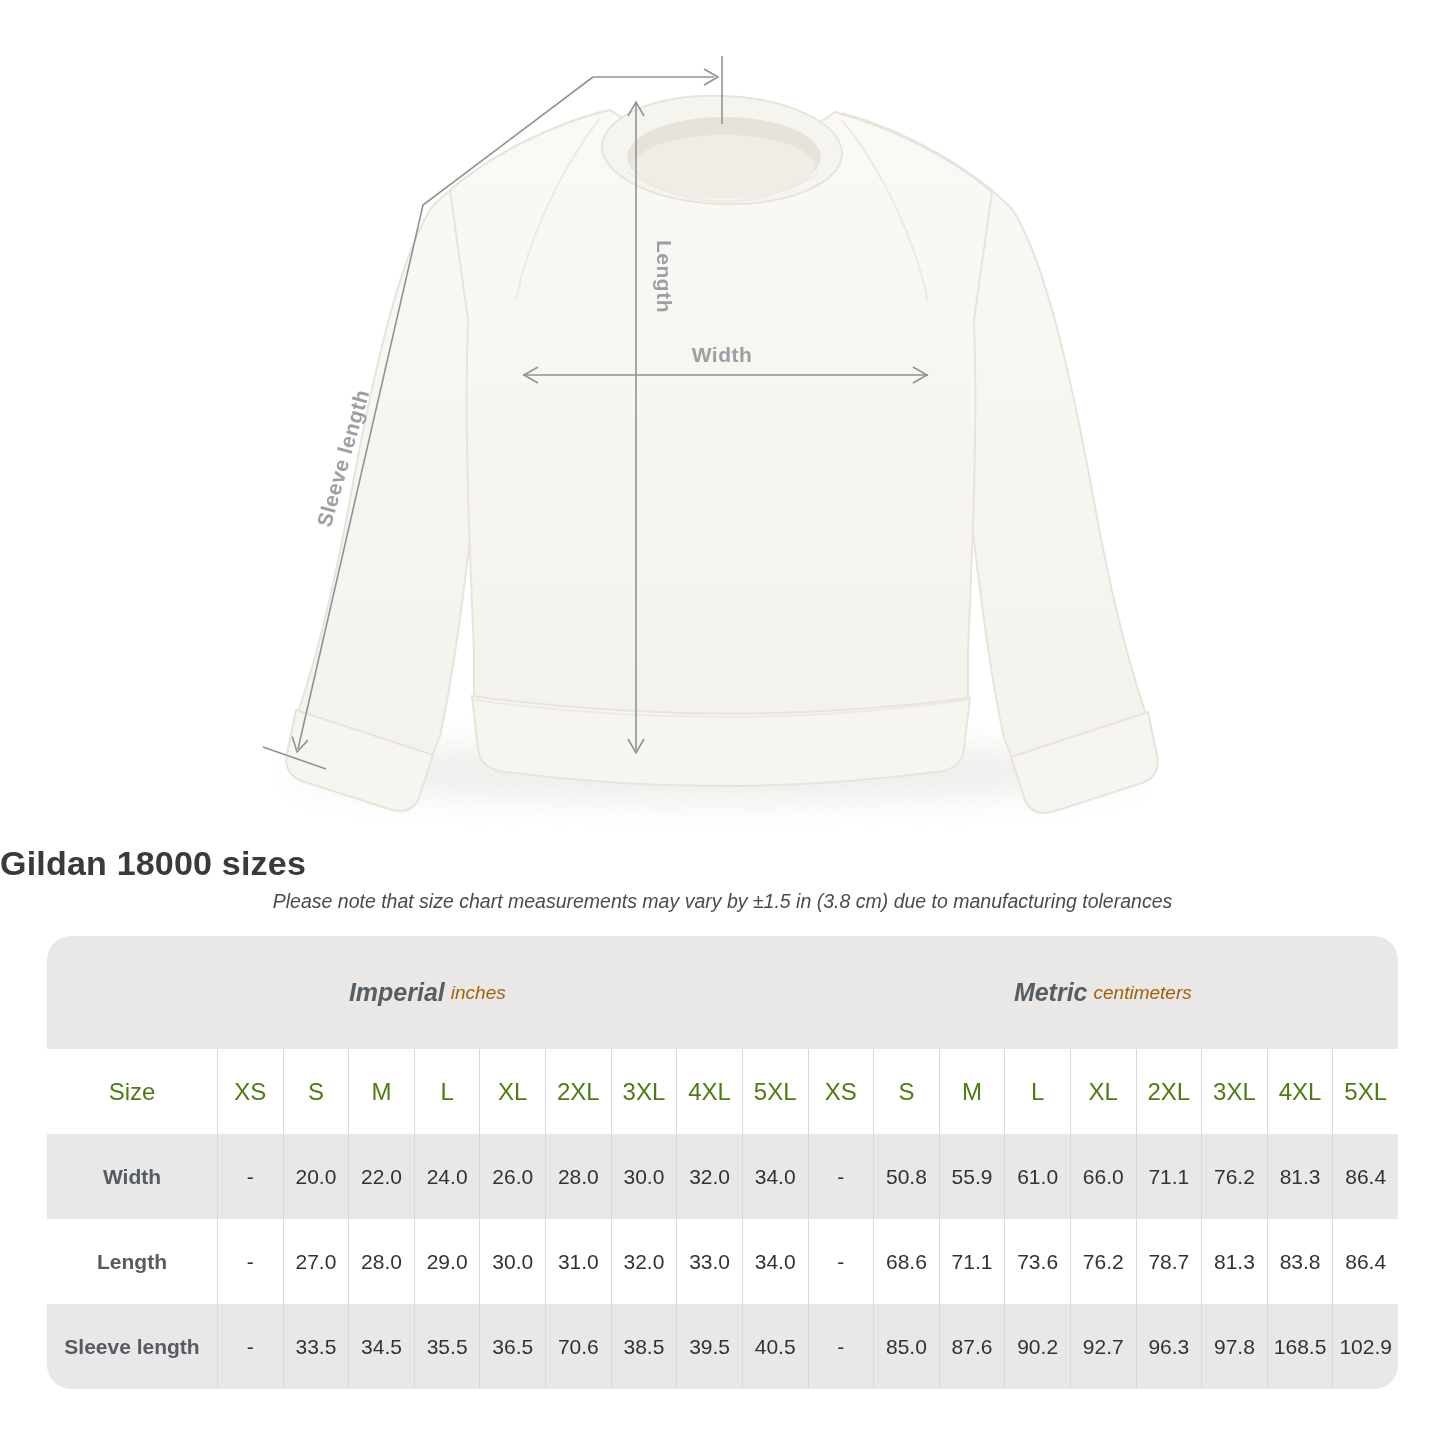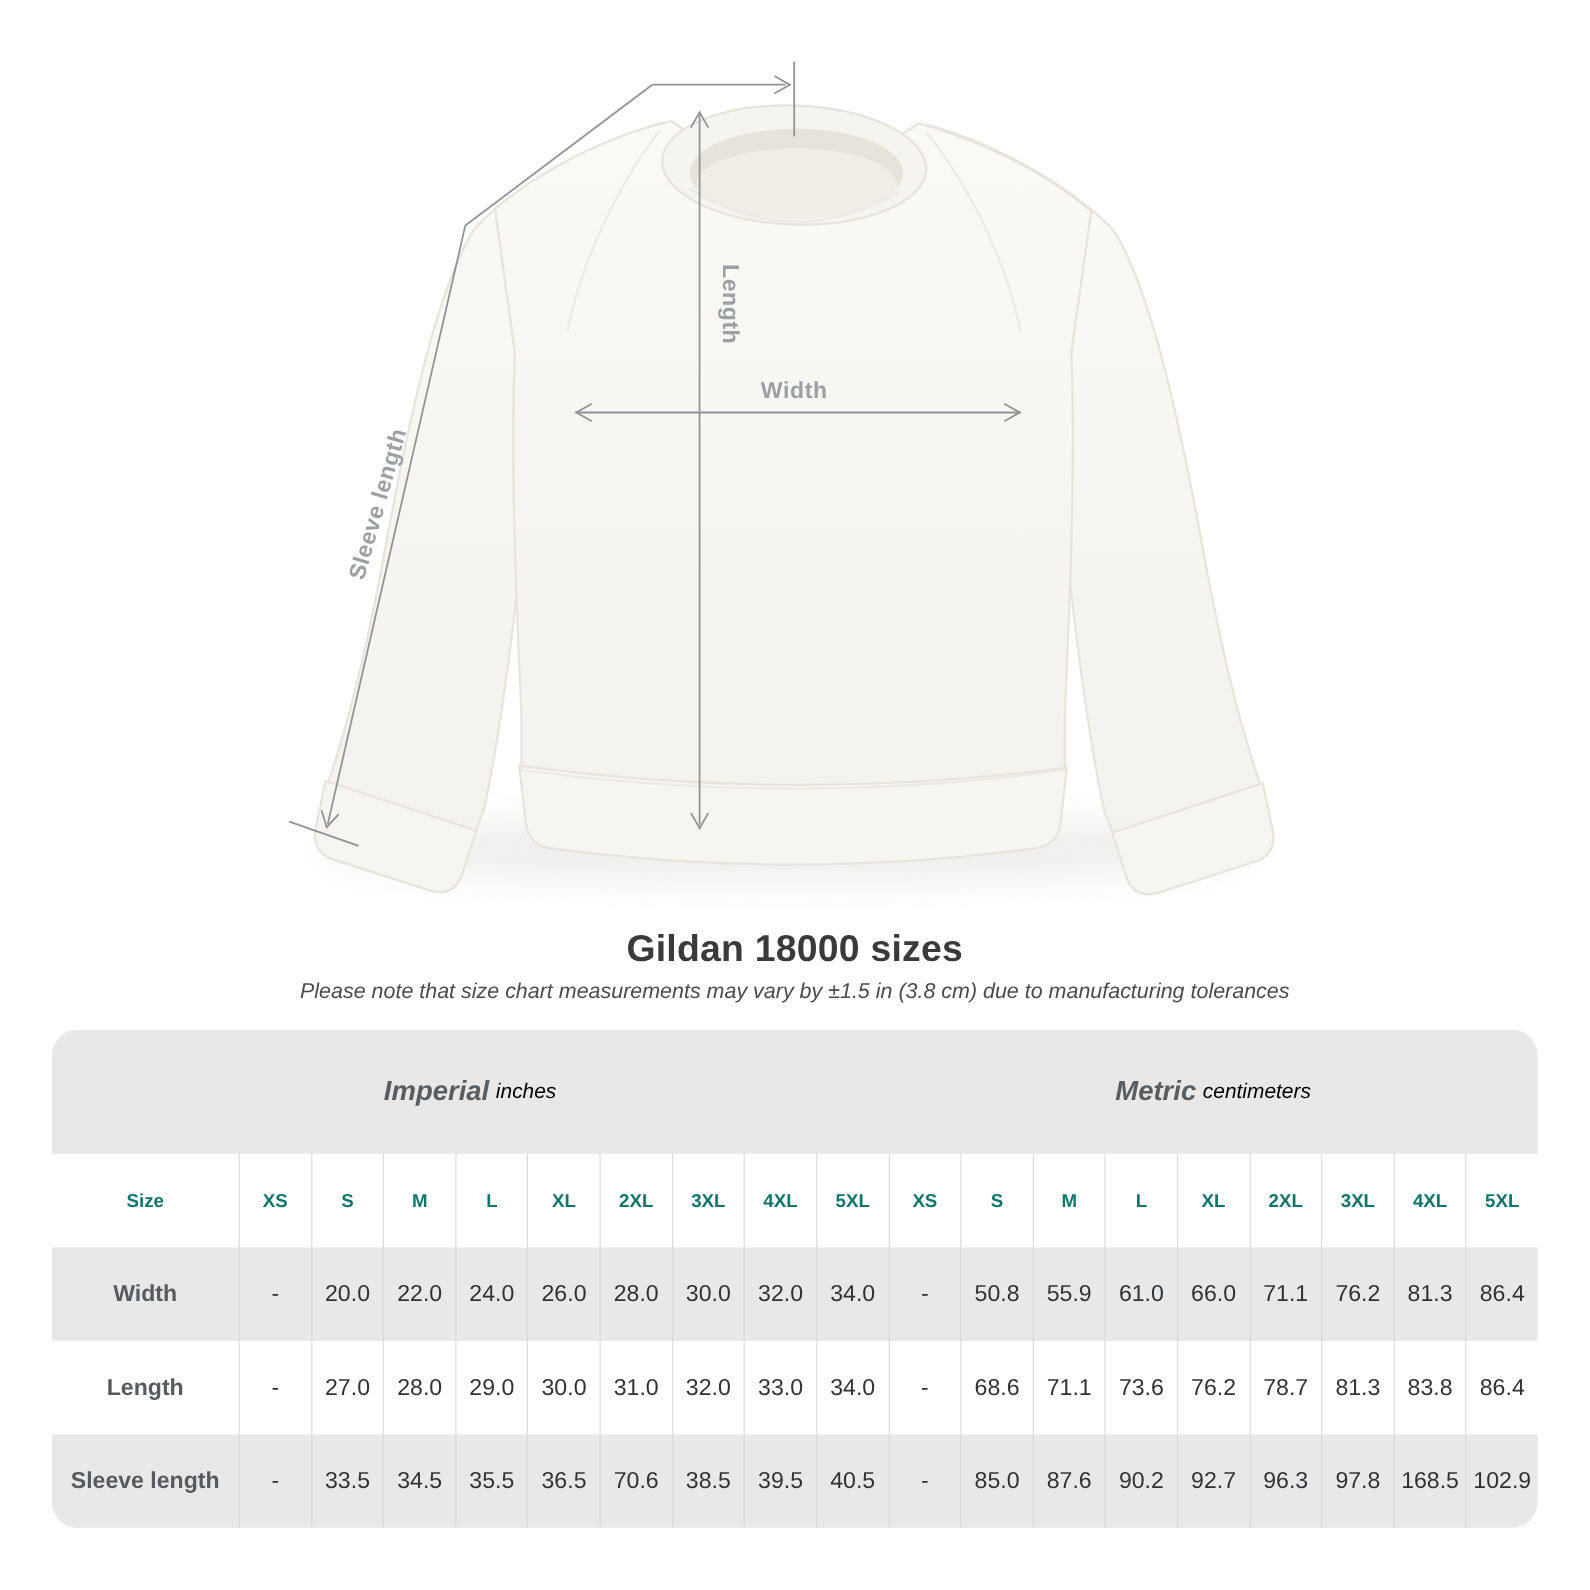--- a/index.html
+++ b/index.html
@@ -1,31 +1,31 @@
 <!DOCTYPE html>
 <html><head>
 <meta charset="utf-8">
 <style>
   html,body{margin:0;padding:0;background:#ffffff;}
   .page{width:1445px;height:1445px;background:#ffffff;overflow:hidden;font-family:"Liberation Sans",sans-serif;}
   .diagram-wrap{width:1445px;height:838px;position:relative;}
-  .title{margin:6px 0 0 0;text-align:center;font-size:34px;font-weight:bold;color:#3a3a3a;letter-spacing:.2px;}
+  .title{margin:6px 0 0 0;font-size:34px;font-weight:bold;color:#3a3a3a;letter-spacing:.2px;}
   .subtitle{margin:7px 0 0 0;text-align:center;font-style:italic;font-size:19.5px;color:#4b4b4b;}
   .tbl{width:1351px;margin:23px auto 0 auto;border-radius:24px;overflow:hidden;}
   .unit-header{display:flex;background:#e9e8e7;height:113px;}
   .uh{display:flex;flex-direction:row;align-items:center;justify-content:center;gap:6px;}
   .uh-left{width:56.3%;}
   .uh-right{width:43.7%;align-items:center;}
   .unit-label{font-size:25px;font-weight:bold;font-style:italic;color:#575e63;}
-  .unit-sub{font-size:19px;font-style:italic;color:#000000;}
+  .unit-sub{font-size:19px;font-style:italic;color:#a16207;}
   .trow{display:grid;grid-template-columns:170px repeat(18,1fr);height:85px;background:#ffffff;}
   .trow.alt{background:#e9e8e8;}
   .cell{display:flex;align-items:center;justify-content:center;border-left:1px solid #d9d9d9;font-size:21px;color:#303336;}
   .cell.nb{border-left:none;}
-  .szh{font-size:17px;font-weight:bold;color:#0f766e;}
+  .szh{font-size:24px;font-weight:normal;color:#4d7c0f;}
   .rlabel{font-size:21px;font-weight:bold;color:#555b60;}
   svg text{font-family:"Liberation Sans",sans-serif;}
 </style>
 </head>
 <body>
 
 <div class="page">
 
   <div class="diagram-wrap">
     <svg width="1445" height="838" viewBox="0 0 1445 838">

